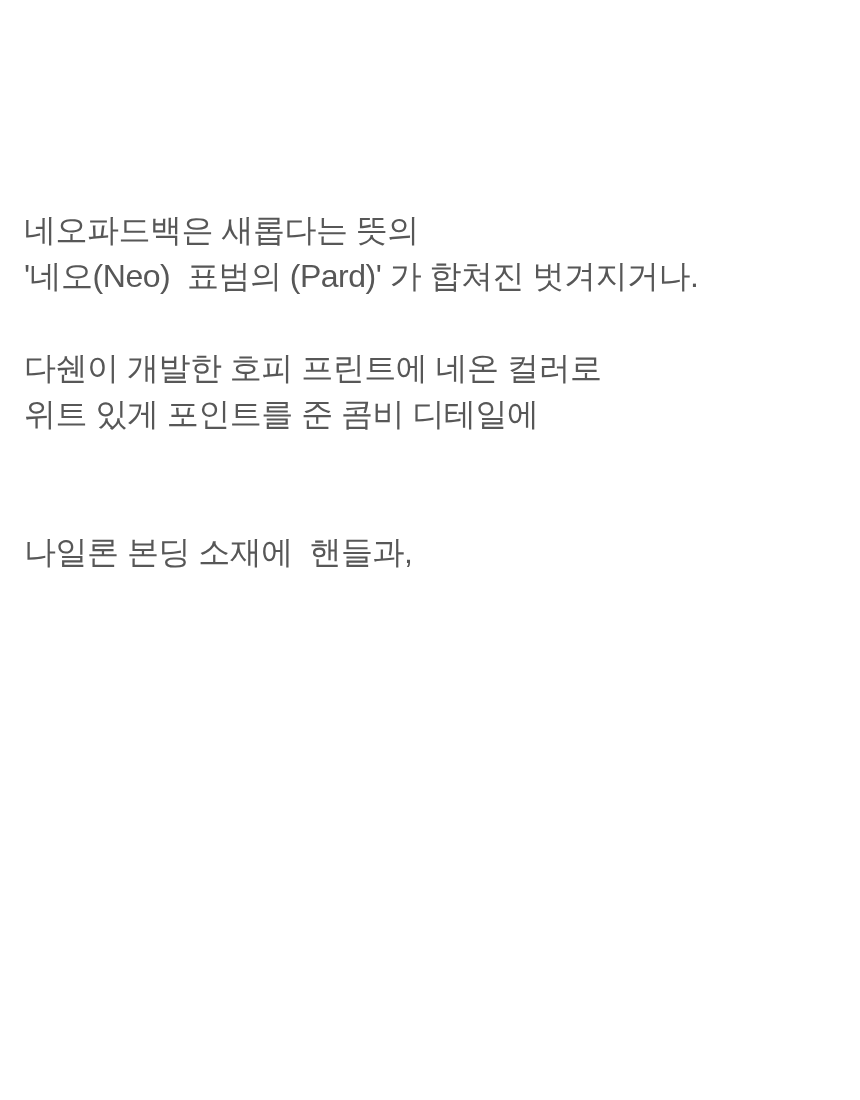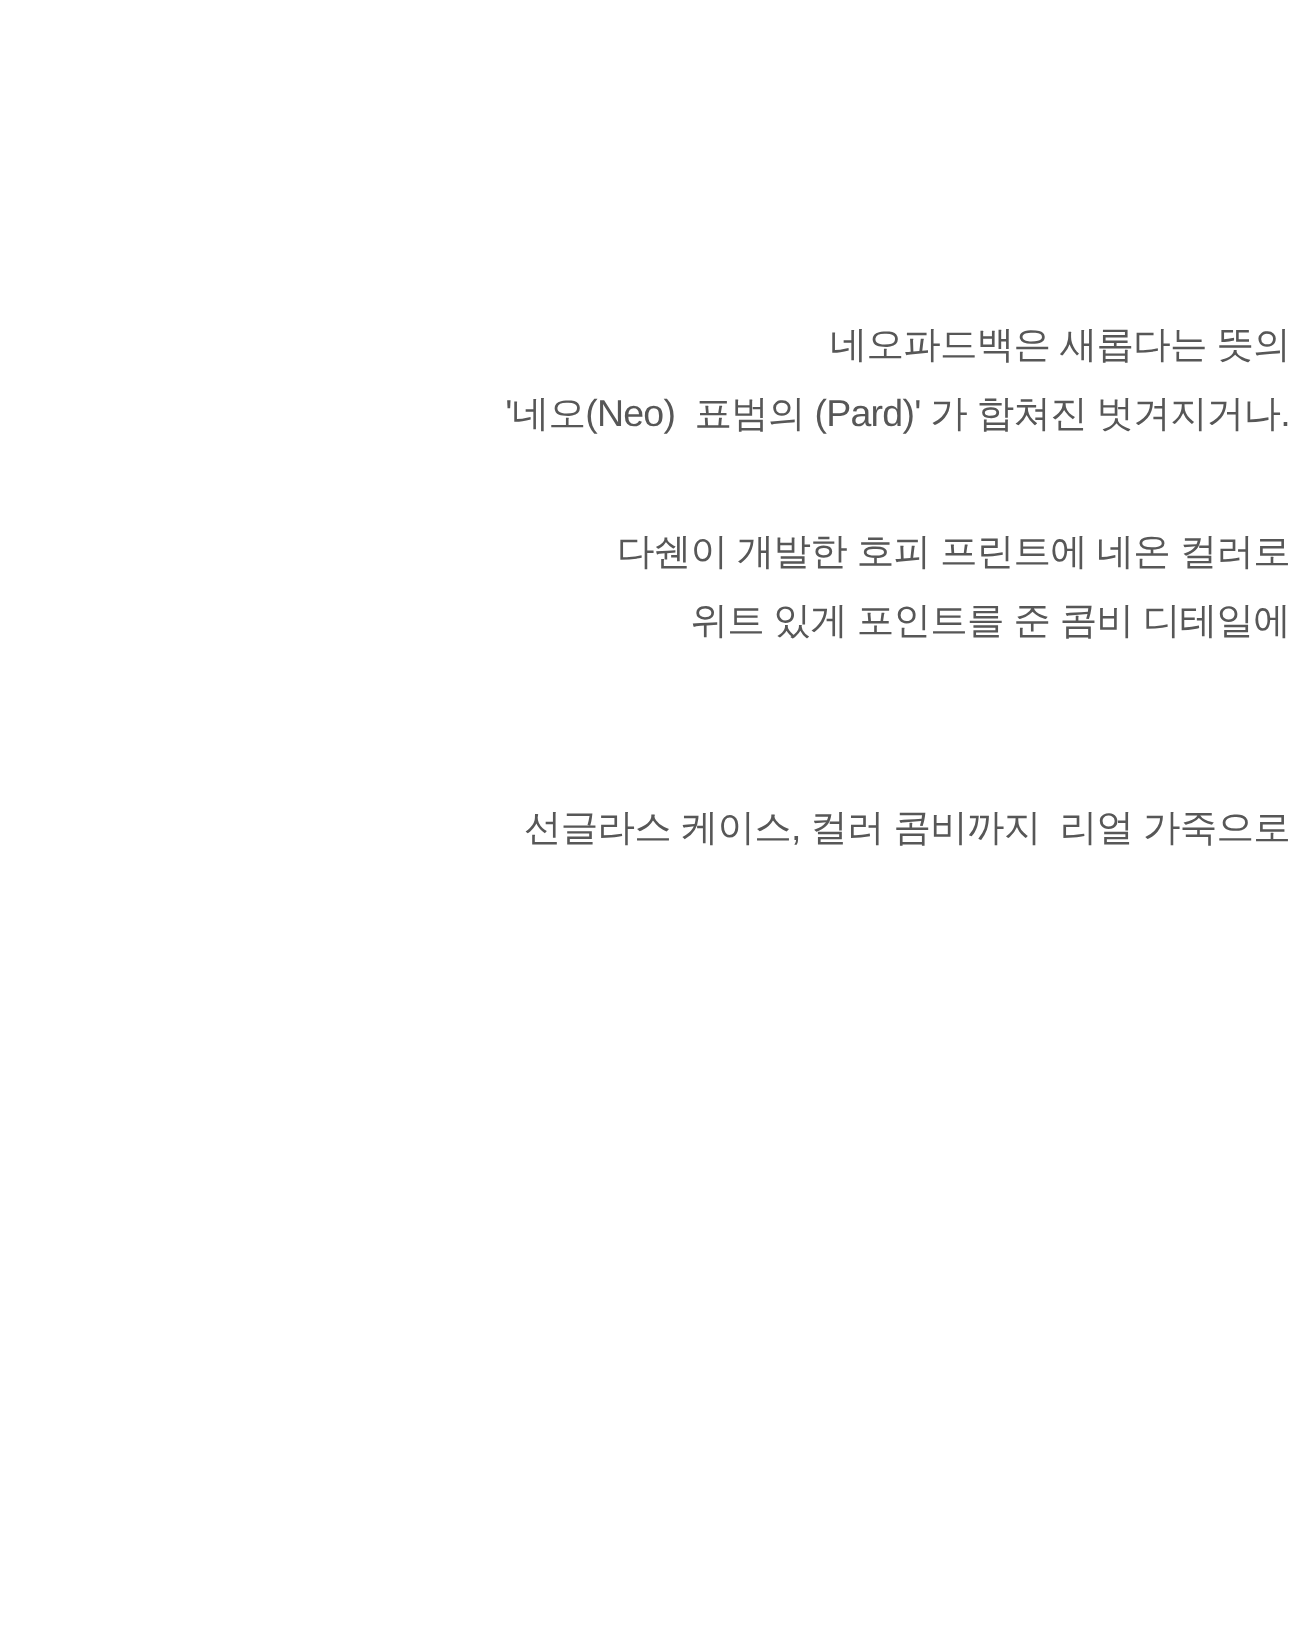--- a/index.html
+++ b/index.html
@@ -21,23 +21,23 @@
   .desc-paragraph {
     margin: 0 0 46px 0;
   }
   .desc-paragraph:last-child {
     margin-bottom: 0;
   }
   .desc-paragraph.gap-double {
     margin-bottom: 92px;
   }
   .desc-line {
-    font-size: 25px;
+    font-size: 32px;
     line-height: 46px;
-    text-align: right;
+    text-align: left;
     white-space: pre-wrap;
     letter-spacing: -0.5px;
     margin-left: 24px;
   }
 </style>
 </head>
 <body>
 
 <div class="page">
 
@@ -45,16 +45,16 @@
     <div class="desc-line">네오파드백은 새롭다는 뜻의</div>
     <div class="desc-line">'네오(Neo)  표범의 (Pard)' 가 합쳐진 벗겨지거나.</div>
   </div>
 
   <div class="desc-paragraph gap-double">
     <div class="desc-line">다쉔이 개발한 호피 프린트에 네온 컬러로</div>
     <div class="desc-line">위트 있게 포인트를 준 콤비 디테일에</div>
   </div>
 
   <div class="desc-paragraph">
-    <div class="desc-line">선글라스 케이스, 컬러 콤비까지  리얼 가죽으로</div>
+    <div class="desc-line">나일론 본딩 소재에  핸들과,</div>
   </div>
 
 </div>
 
 </body></html>

